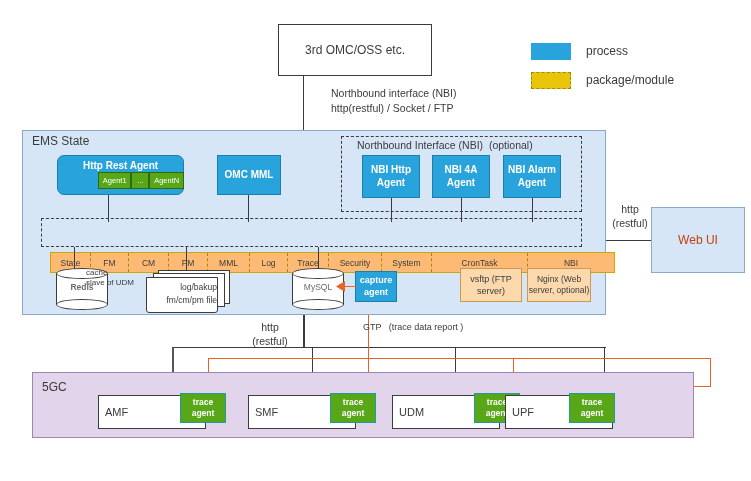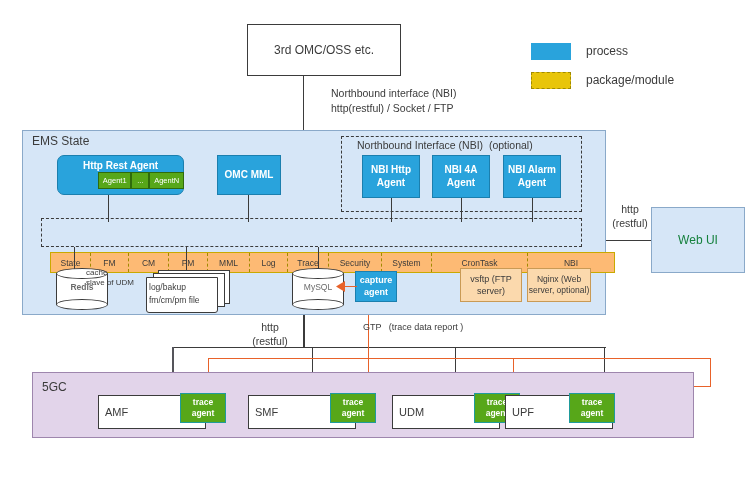--- a/index.html
+++ b/index.html
@@ -8,21 +8,21 @@
     width:751px; height:481px; position:relative;
     background:#ffffff;
     font-family:"Liberation Sans", sans-serif;
     color:#3b3b3b;
     overflow:hidden;
   }
   .abs { position:absolute; }
 
   
   .txt { font-size:11px; line-height:1.25; color:#3b3b3b; white-space:pre; }
-  .center { display:flex; align-items:center; justify-content:center; text-align:center; }
+  .center { display:flex; align-items:center; justify-content:center; text-align:center;margin-left:31px; }
 
   
   #omc-box {
     left:247px; top:24px; width:154px; height:52px;
     border:1.2px solid #3b3b3b; background:#fff;
     font-size:12px; color:#3b3b3b;
   }
 
   
   .vline { background:#3b3b3b; width:1.2px; }
@@ -109,40 +109,40 @@
   #redis-note { left:86px; top:268px; font-size:8px; color:#3b3b3b; line-height:1.3; }
 
   
   #docs { left:146px; top:270px; width:84px; height:44px; }
   .doc {
     position:absolute; width:72px; height:34px; background:#fff; border:1.2px solid #3b3b3b;
   }
   #doc3 { left:12px; top:0px; }
   #doc2 { left:7px;  top:3px; }
   #doc1 { left:0px;  top:7px; height:36px; border-radius:0 0 3px 3px; }
-  #doc-text { left:3px; top:11px; width:68px; text-align:left; font-size:8.5px; color:#3b3b3b; line-height:1.5; }
+  #doc-text { left:3px; top:11px; width:68px; text-align:right; font-size:8.5px; color:#3b3b3b; line-height:1.5; }
 
   
   #capture-agent { left:355px; top:271px; width:42px; height:31px; font-size:9px; }
 
   
   .ftpbox {
     background:#fbd9ad; border:1px solid #c99a55; color:#3b3b3b;
     display:flex; align-items:center; justify-content:center; text-align:center;
     font-size:8.5px; line-height:1.35;
   }
   #vsftp { left:460px; top:268px; width:62px; height:34px; font-size:9px; }
   #nginx { left:527px; top:268px; width:64px; height:34px; }
 
   
   #webui {
     left:651px; top:207px; width:94px; height:66px;
     background:#d6e6f7; border:1px solid #8aa9c9;
     display:flex; align-items:center; justify-content:center;
-    font-size:12px; color:#15803d;
+    font-size:12px; color:#c2410c;
   }
   #webui-label { left:607px; top:202px; width:46px; text-align:center; font-size:10.5px; line-height:1.35; }
 
   
   #fiveg {
     left:32px; top:372px; width:662px; height:66px;
     background:#e2d4ea; border:1px solid #9e86ad;
   }
   #fiveg-title { left:42px; top:380px; font-size:12px; color:#3b3b3b; }
   .nf {

